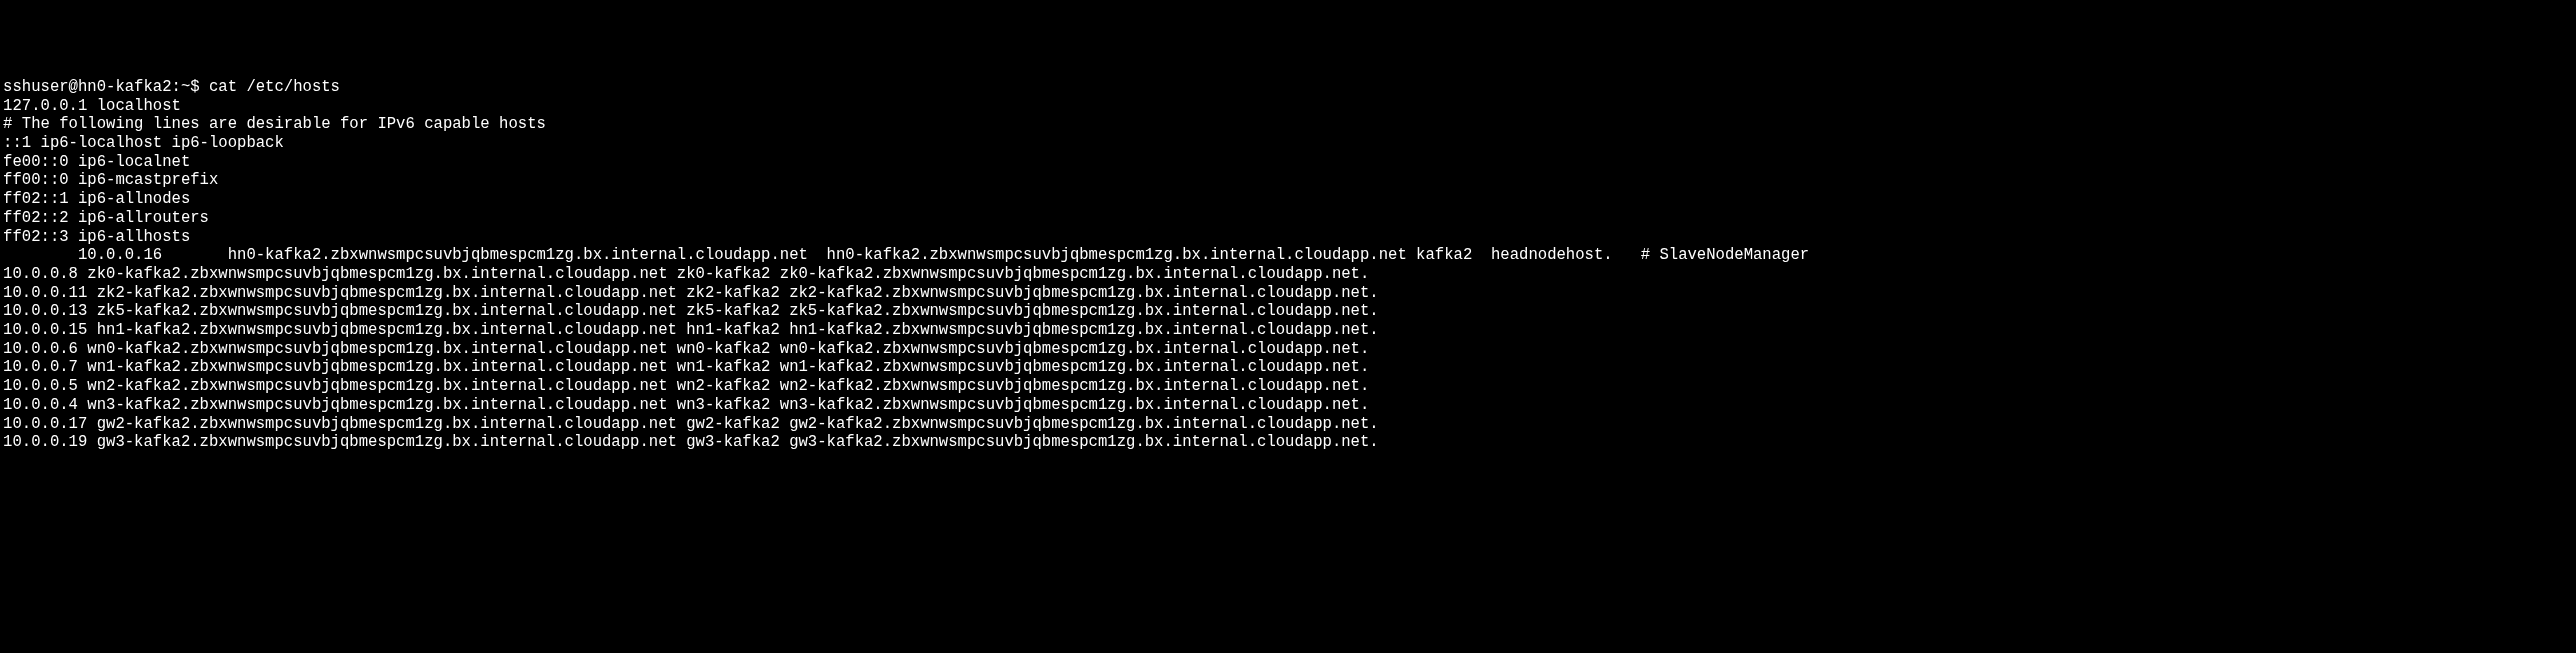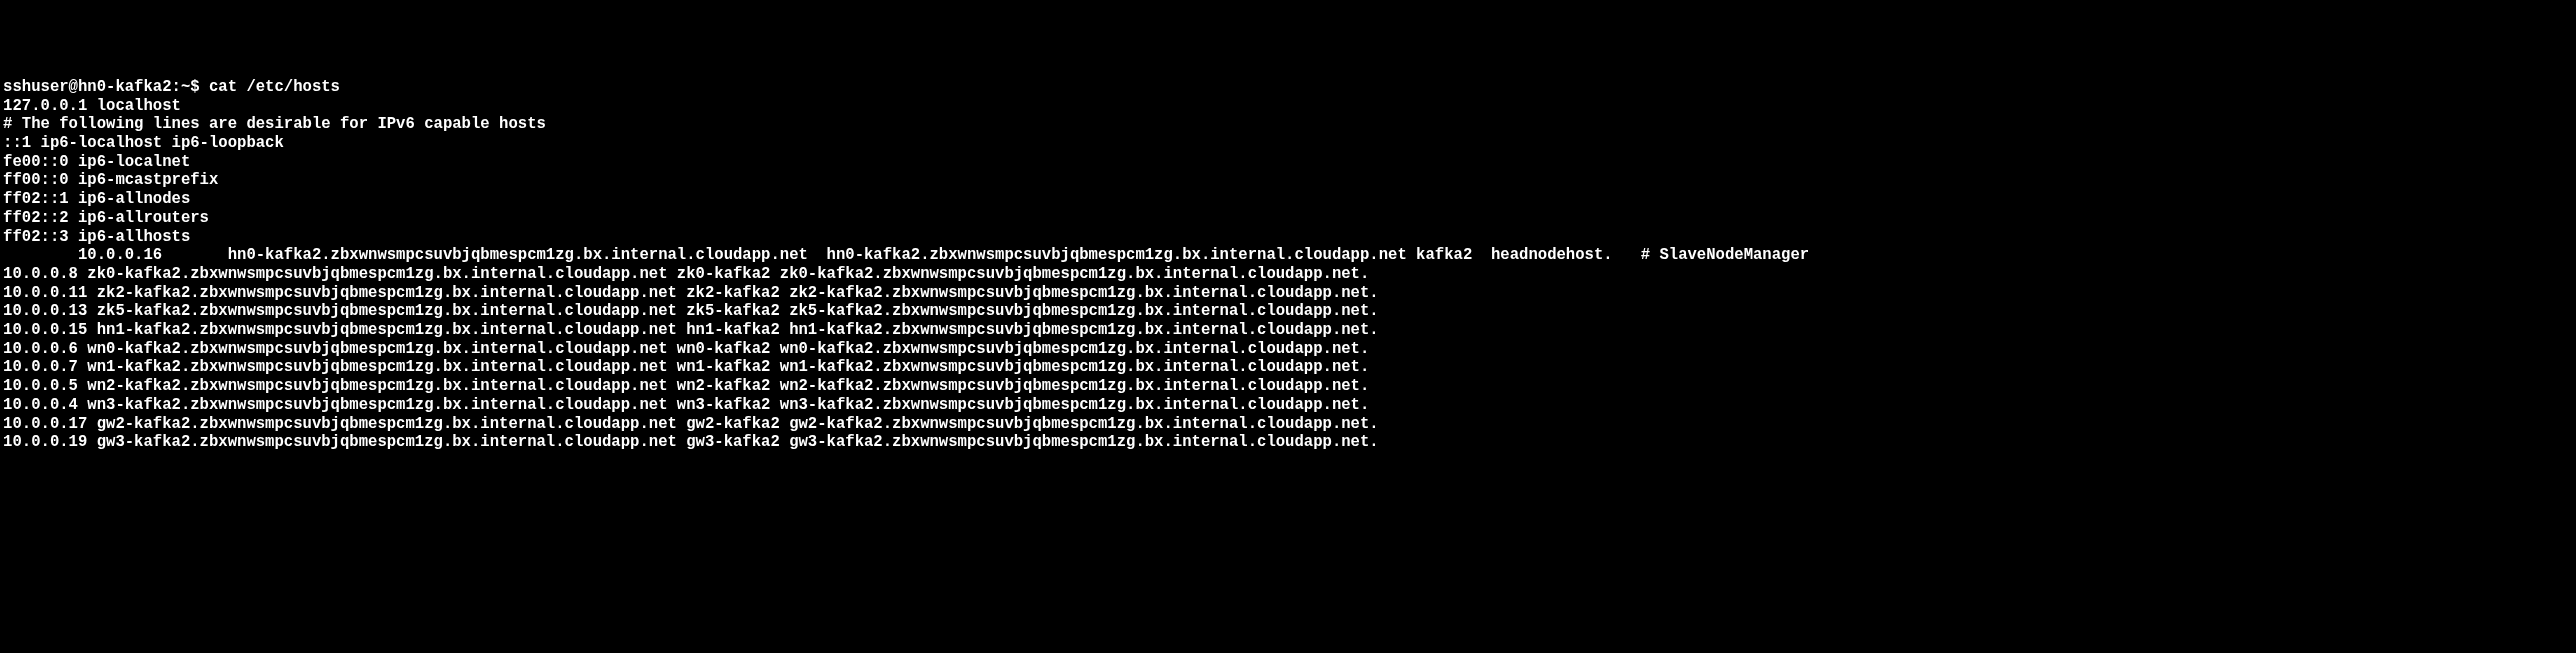--- a/index.html
+++ b/index.html
@@ -12,21 +12,20 @@
       color: #ffffff;
       font-family: 'Courier New', Consolas, monospace;
       font-size: 15.6px;
       line-height: 1.2;
       padding: 3.1px;
       white-space: pre;
       overflow-x: auto;
     }
     .terminal {
       display: block;
-      font-weight: bold;
     }
     .prompt-line {
       display: block;
     }
     .output-line {
       display: block;
     }
   </style>
 </head>
 <body>

